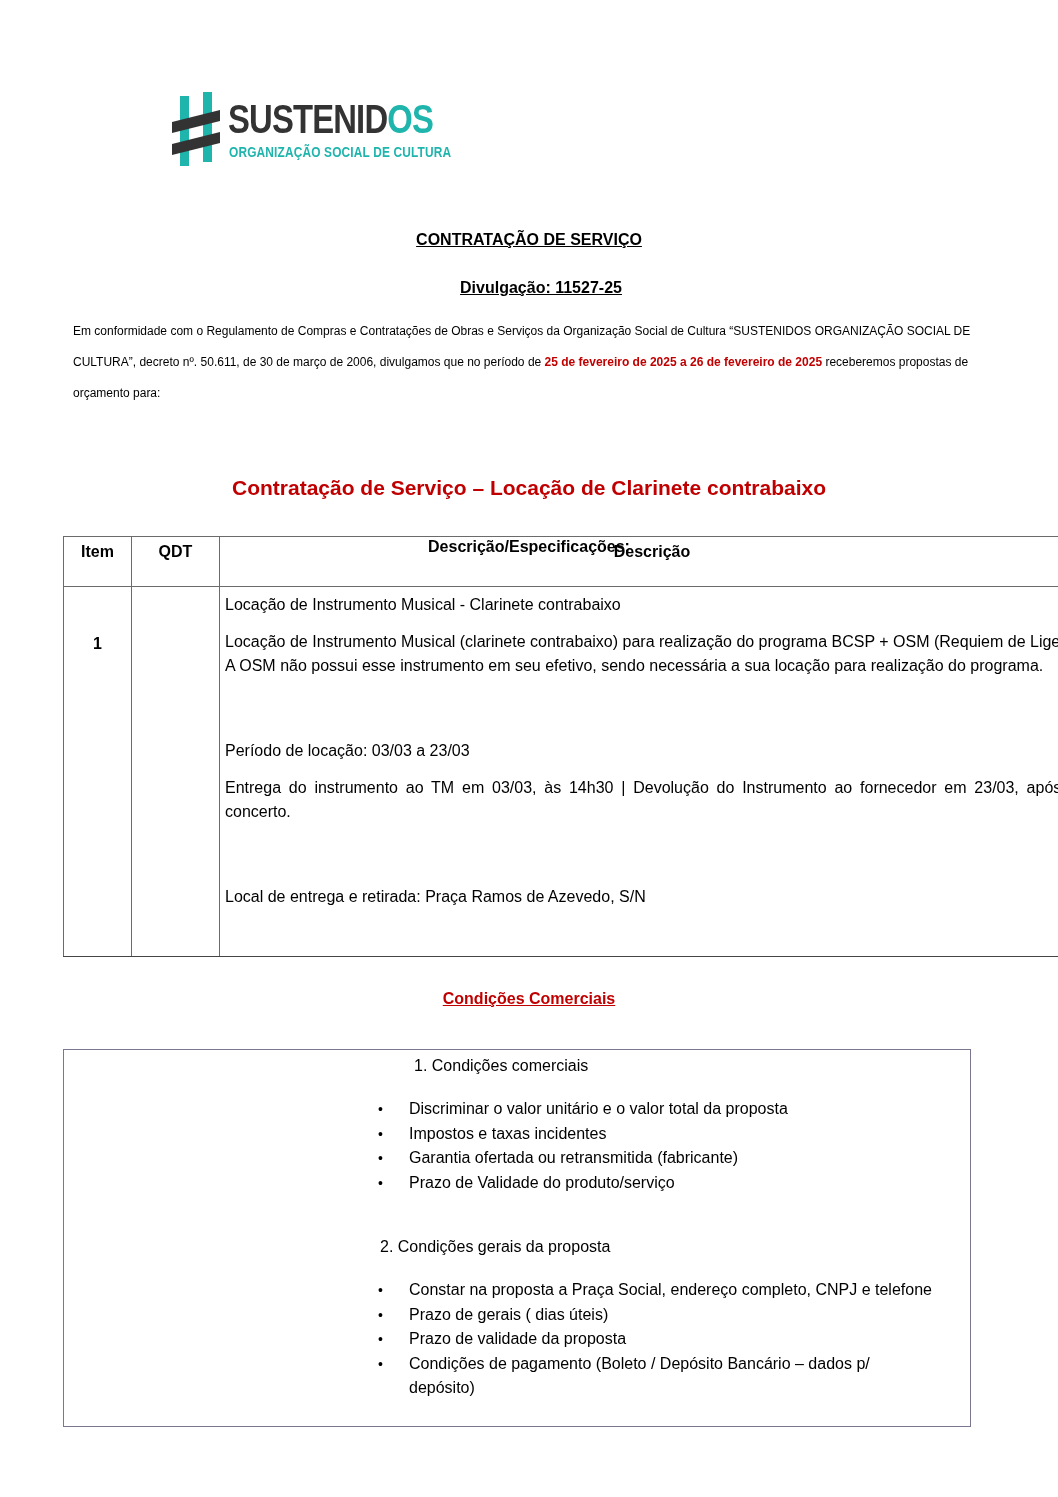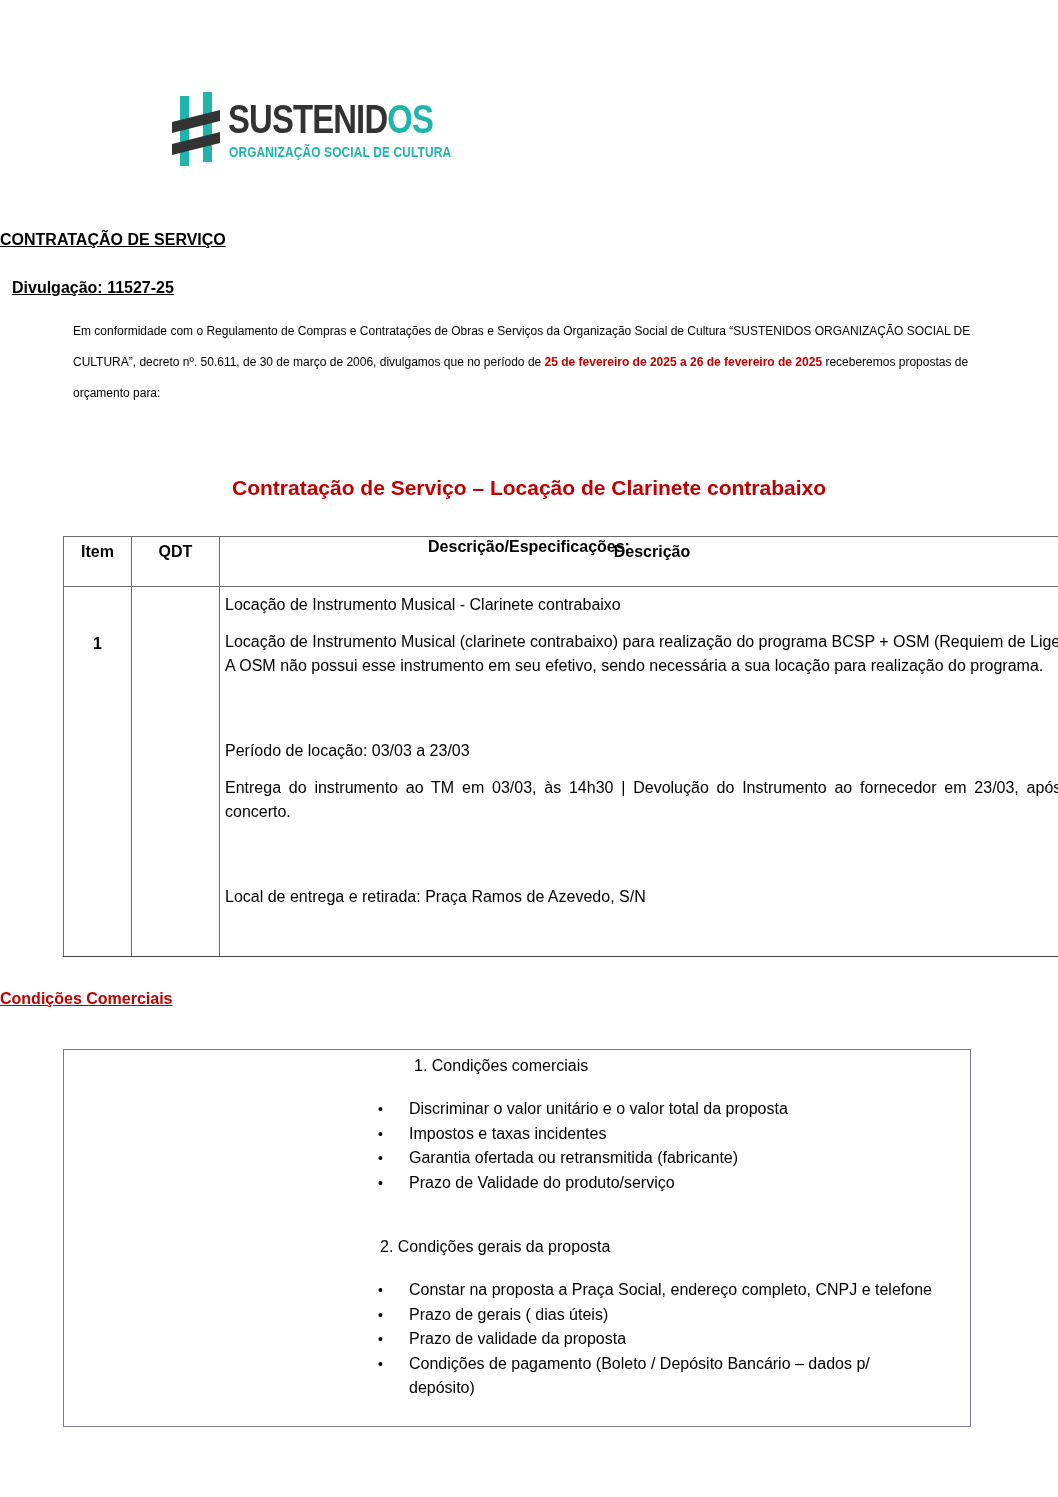--- a/index.html
+++ b/index.html
@@ -21,21 +21,21 @@
     }
     .logo-word .accent { color: #1fb5ad; }
     .logo-sub {
       position: absolute; left: 57px; top: 52px;
       font-family: "Liberation Sans", sans-serif; font-weight: bold;
       font-size: 14.5px; color: #1fb5ad; white-space: nowrap;
       transform: scaleX(0.82); transform-origin: left top; letter-spacing: 0.2px;
     }
 
     .title {
-      left: 0; width: 1058px; font-weight: bold; font-size: 16px;
+      left: 0; width: 1058px; text-align: center; font-weight: bold; font-size: 16px;
       text-decoration: underline;
     }
     .para {
       left: 73px; width: 906px; font-size: 12px; line-height: 31px;
     }
     .para .hl { color: #c00000; font-weight: bold; }
 
     .red-head { left: 0; width: 1058px; text-align: center; font-weight: bold; font-size: 21px; color: #c00000; }
     .black-head { left: 0; width: 1058px; text-align: center; font-weight: bold; font-size: 16px; }
 

